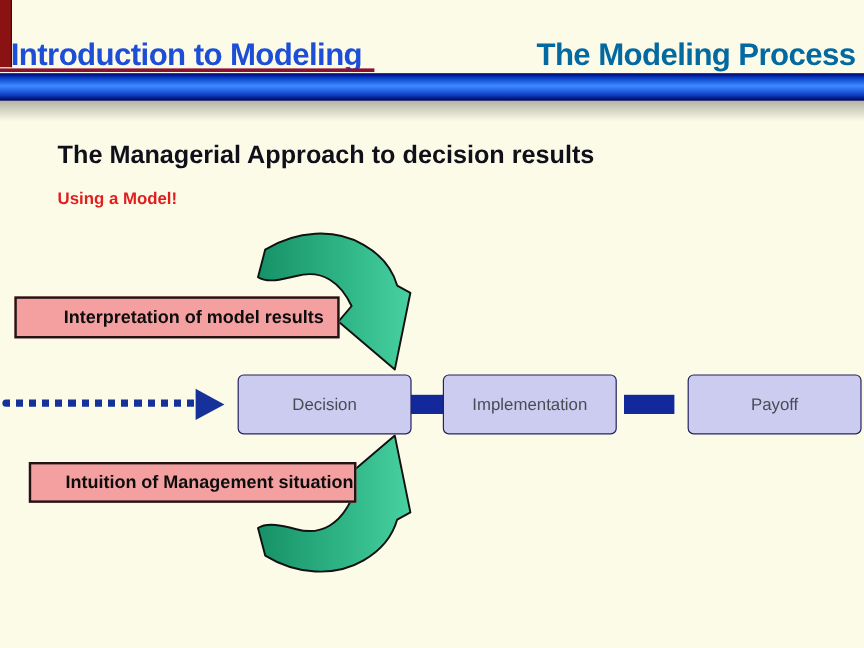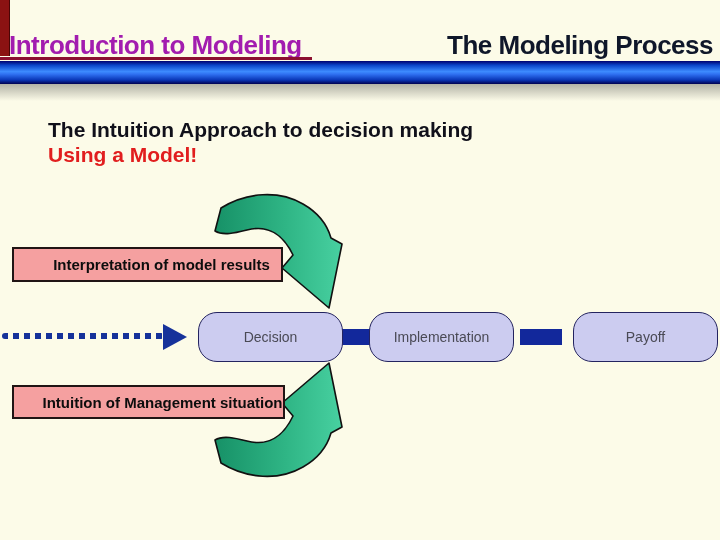--- a/index.html
+++ b/index.html
@@ -11,26 +11,26 @@
     overflow:hidden;
   }
   
   .corner-bar{
     position:absolute;left:0;top:0;width:9px;height:56px;
     background:#8B1212;border-right:1px solid #4a0505;
   }
   
   .title-left{
     position:absolute;left:9px;top:30px;
-    font-size:26px;font-weight:bold;color:#a21caf;
+    font-size:26px;font-weight:bold;color:#1d4ed8;
     white-space:nowrap;letter-spacing:-0.5px;
   }
   .title-right{
     position:absolute;right:7px;top:30px;
-    font-size:26px;font-weight:bold;color:#0f172a;
+    font-size:26px;font-weight:bold;color:#0369a1;
     white-space:nowrap;letter-spacing:-0.5px;
   }
   .title-underline{
     position:absolute;left:0;top:57px;width:312px;height:3px;
     background:#8C1030;
   }
   
   .blue-bar{
     position:absolute;left:0;top:61px;width:720px;height:23px;
     background:linear-gradient(180deg,
@@ -40,36 +40,36 @@
   .blue-bar-shadow{
     position:absolute;left:0;top:84px;width:720px;height:17px;
     background:linear-gradient(180deg, rgba(130,130,122,0.60), rgba(252,251,232,0));
   }
   
   .headings{position:absolute;left:48px;top:118px;}
   .heading-1{
     font-size:21px;font-weight:bold;color:#10101A;white-space:nowrap;
   }
   .heading-2{
-    font-size:21px;font-weight:bold;color:#E11E1E;margin-top:1px;white-space:nowrap;
+    font-size:14px;font-weight:bold;color:#E11E1E;margin-top:15px;white-space:nowrap;
   }
   
   .pink-box{
     position:absolute;
     background:#F5A0A0;border:2px solid #201414;
     display:flex;align-items:center;justify-content:center;
     font-size:15px;font-weight:bold;color:#0d0d0d;
     box-sizing:border-box;z-index:3;white-space:nowrap;padding-left:28px;
   }
   .pink-box.interpretation{left:12px;top:247px;width:271px;height:35px;}
-  .pink-box.intuition{left:12px;top:385px;width:273px;height:34px;}
+  .pink-box.intuition{left:24px;top:385px;width:273px;height:34px;}
   
   .flow-box{
     position:absolute;top:312px;width:145px;height:50px;
-    background:#CCCCF0;border:1.5px solid #23235f;border-radius:19px;
+    background:#CCCCF0;border:1.5px solid #23235f;border-radius:5px;
     display:flex;align-items:center;justify-content:center;
     font-size:14px;color:#4a4a55;box-sizing:border-box;z-index:2;
   }
   .flow-box.decision{left:198px;}
   .flow-box.implementation{left:369px;}
   .flow-box.payoff{left:557px;margin-left:16px;}
   
   .connector{
     position:absolute;top:329px;height:16px;background:#12289B;z-index:1;
   }
@@ -100,21 +100,21 @@
   <div class="corner-bar"></div>
 
   <div class="title-left">Introduction to Modeling</div>
   <div class="title-right">The Modeling Process</div>
 
   <div class="title-underline"></div>
   <div class="blue-bar"></div>
   <div class="blue-bar-shadow"></div>
 
   <div class="headings">
-    <div class="heading-1">The Intuition Approach to decision making</div>
+    <div class="heading-1">The Managerial Approach to decision results</div>
     <div class="heading-2">Using a Model!</div>
   </div>
 
   <div class="pink-box interpretation">Interpretation of model results</div>
 
   <div class="pink-box intuition">Intuition of Management situation</div>
 
   <div class="dotted-line"></div>
   <div class="dotted-head"></div>
 

